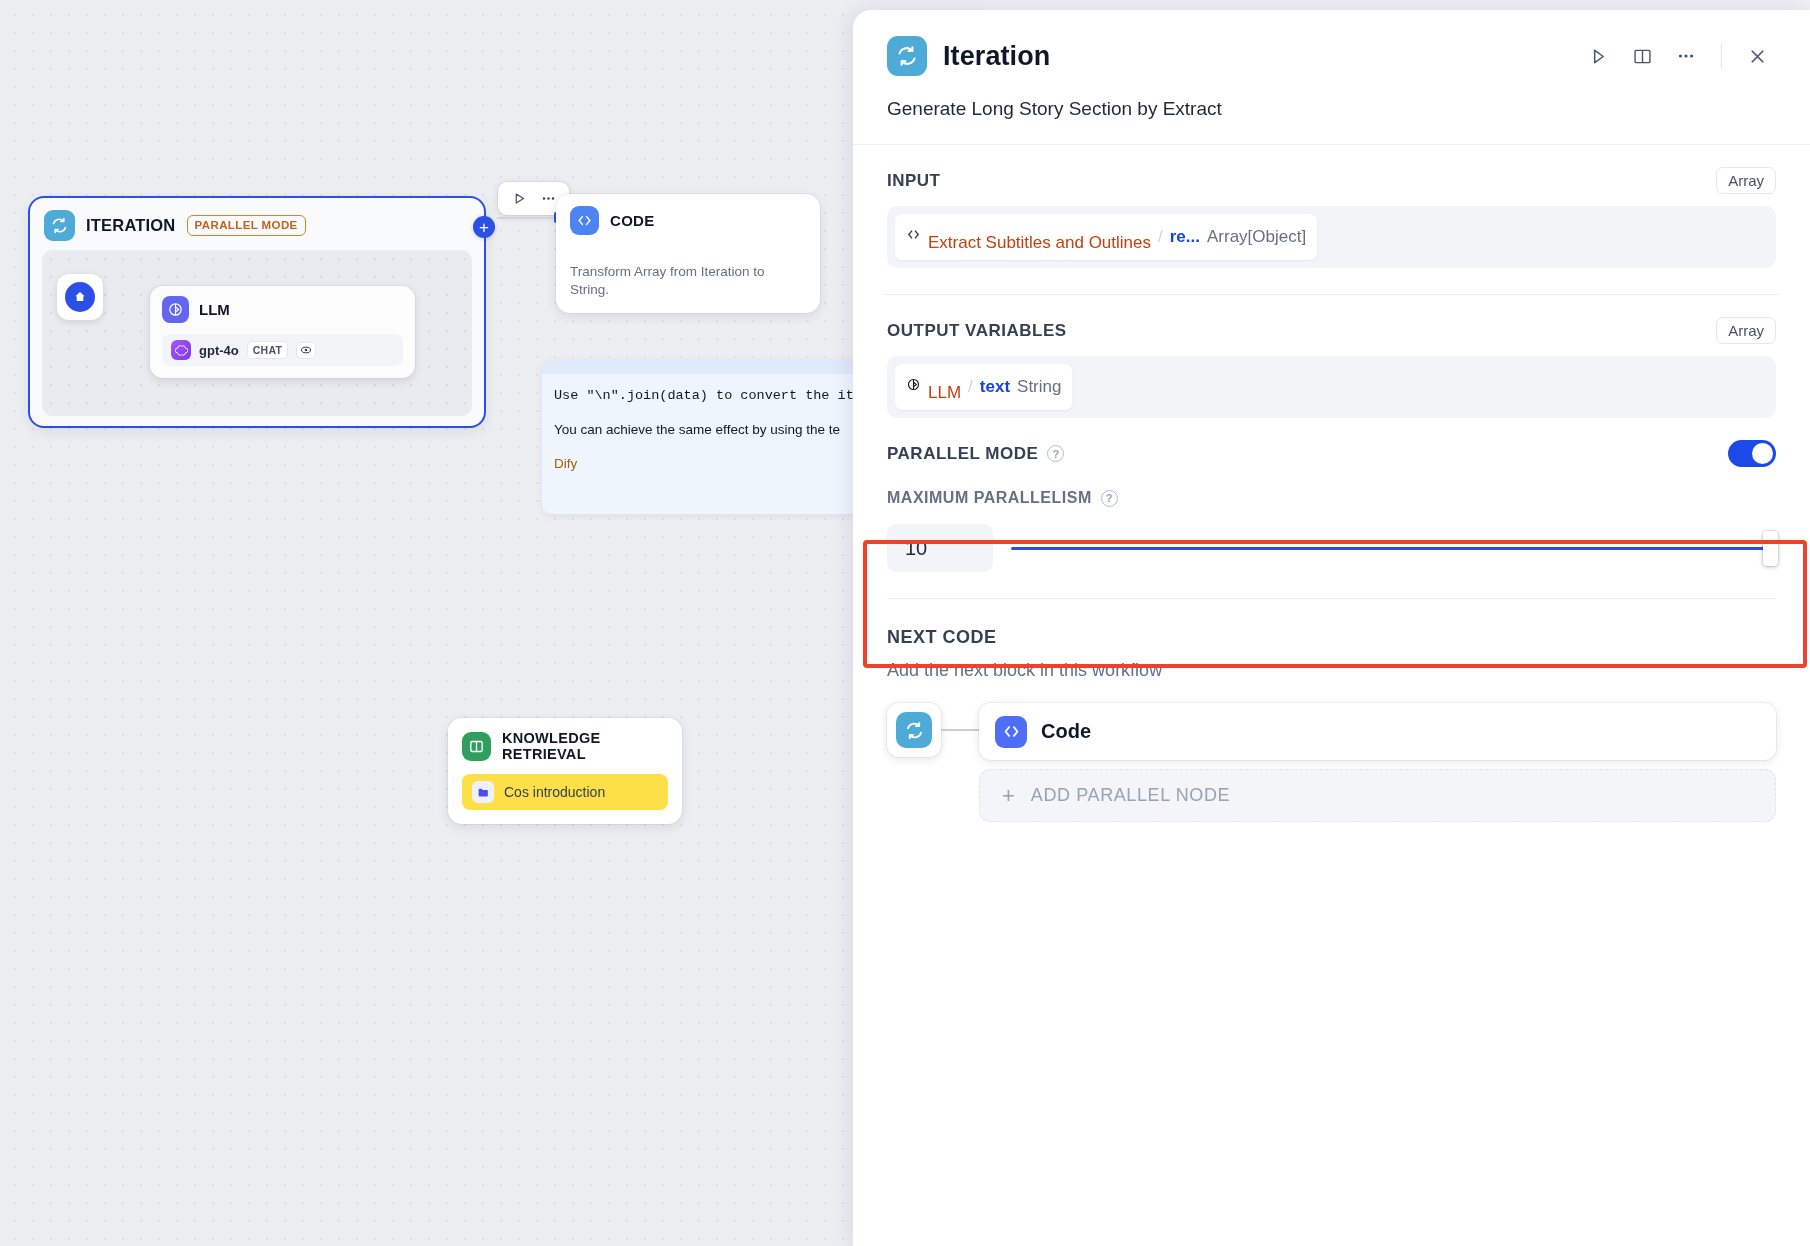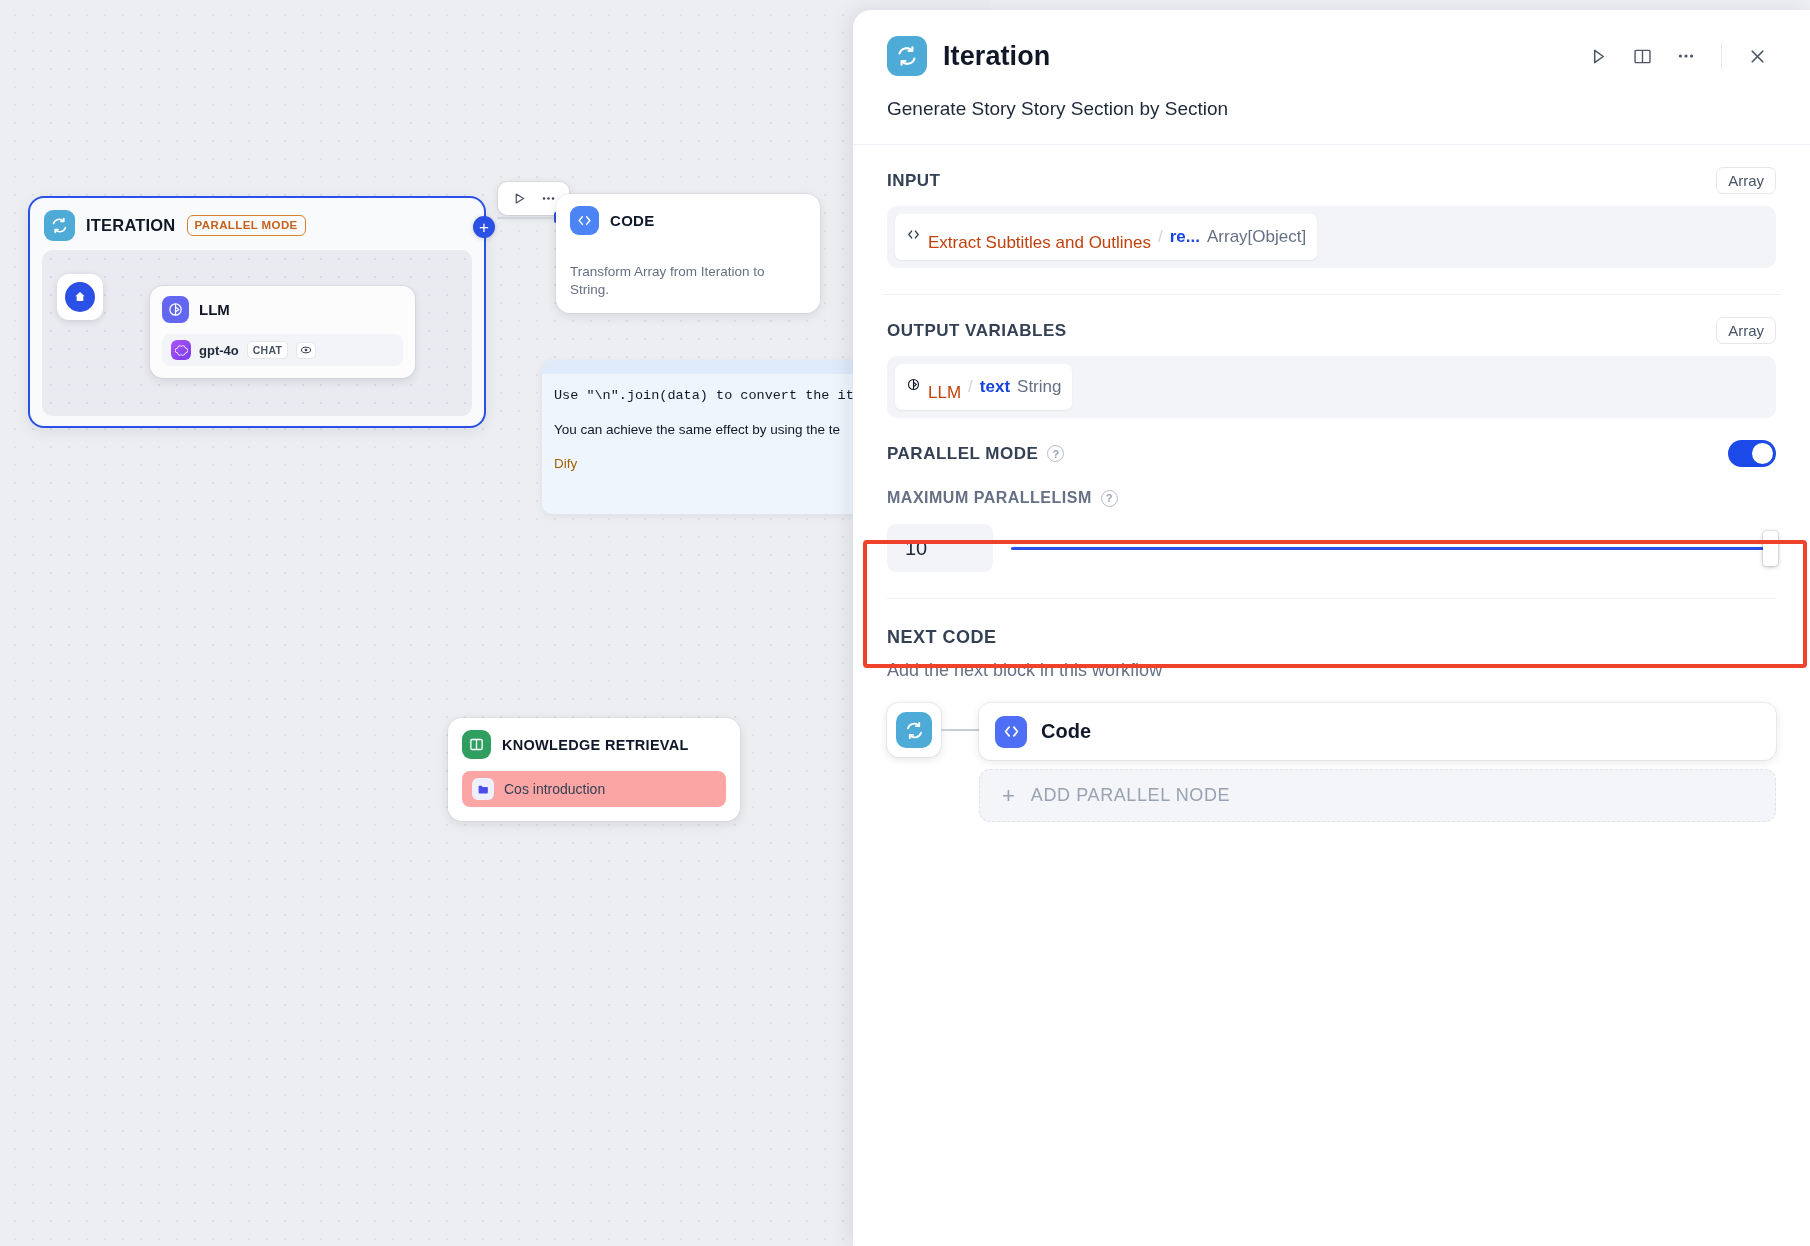--- a/index.html
+++ b/index.html
@@ -154,33 +154,33 @@
     font-family: "Liberation Mono", monospace;
     font-size: 13.5px; color: #101828; white-space: nowrap;
   }
   .note-line {
     margin-top: 19px; font-size: 13.5px; color: #101828; white-space: nowrap;
   }
   .note-author { margin-top: 19px; font-size: 13.5px; color: #a16207; }
 
   
   .kr-node {
-    position: absolute; left: 448px; top: 718px; width: 292px;
+    position: absolute; left: 448px; top: 718px; width: 234px;
     background: #fff; border-radius: 14px;
     box-shadow: 0 3px 12px rgba(16,24,40,.1), 0 0 0 1px rgba(16,24,40,.04);
     padding: 12px 14px 14px 14px;
   }
   .kr-head { display: flex; align-items: center; gap: 11px; }
   .kr-icon {
     width: 29px; height: 29px; border-radius: 9px; background: #2f9e5f;
     display: flex; align-items: center; justify-content: center; flex: none;
   }
   .kr-title { font-size: 14.5px; font-weight: 700; color: #101828; letter-spacing: .3px; }
   .kr-row {
-    margin-top: 12px; background: #fca5a5; border-radius: 8px;
+    margin-top: 12px; background: #fde047; border-radius: 8px;
     display: flex; align-items: center; gap: 10px; padding: 7px 10px;
   }
   .kr-ds-icon {
     width: 22px; height: 22px; border-radius: 6px; background: #eef0fe;
     display: flex; align-items: center; justify-content: center; flex: none;
   }
   .kr-ds-name { font-size: 14px; color: #344054; }
 
   
   .canvas-scroll {
@@ -504,21 +504,21 @@
         </div>
         <div class="ph-sep"></div>
         <div class="ph-btn">
           <svg width="21" height="21" viewBox="0 0 24 24" fill="none" stroke="#4b5565" stroke-width="1.9" stroke-linecap="round">
               <path d="M6 6l12 12M18 6L6 18"></path>
             </svg>
         </div>
       </div>
     </div>
 
-    <div class="panel-subtitle">Generate Story Story Section by Section</div>
+    <div class="panel-subtitle">Generate Long Story Section by Extract</div>
     <div class="divider"></div>
 
     <div class="section">
       <div class="sec-head">
         <span class="sec-title">INPUT</span>
         <span class="sec-tag">Array</span>
       </div>
       <div class="var-box">
         <span class="var-pill">
           <span>

